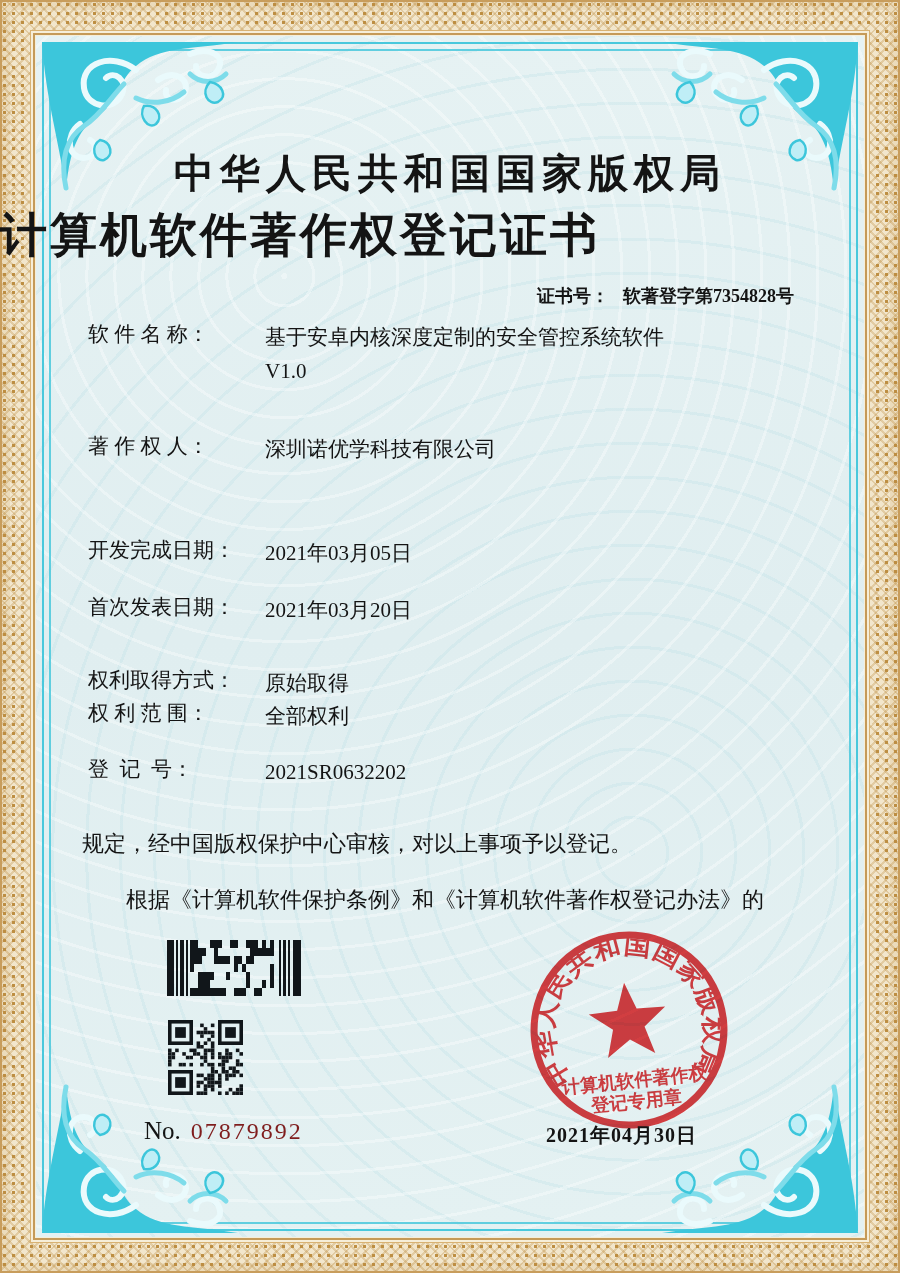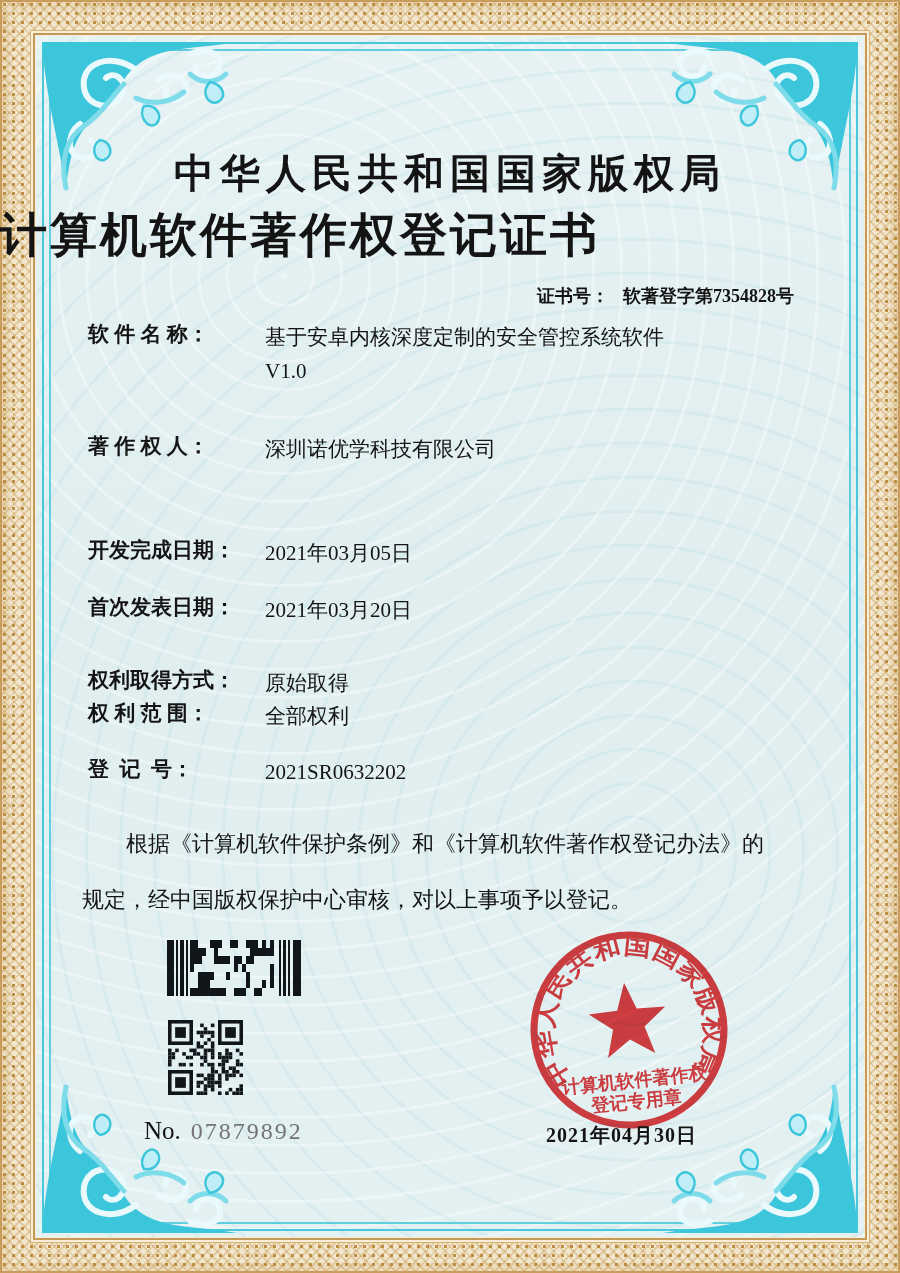--- a/index.html
+++ b/index.html
@@ -39,31 +39,31 @@
   .corner.br{right:40px;bottom:38px;transform:scale(-1,-1);}
   
   .content{position:absolute;inset:0;border-radius:9px;}
   .authority{position:absolute;top:146px;left:0;width:100%;text-align:center;
     font-size:40px;font-weight:bold;letter-spacing:6px;}
   .cert-title{position:absolute;top:204px;left:0;width:100%;
     font-size:47px;font-weight:bold;letter-spacing:3px;}
   .certno{position:absolute;top:284px;right:106px;font-size:18px;font-weight:bold;}
   .certno .lbl{margin-right:14px;}
   .row{position:absolute;left:88px;font-size:21px;display:flex;}
-  .row .lbl{width:177px;font-weight:bold;white-space:pre;flex:none;}
+  .row .lbl{width:177px;font-weight:normal;white-space:pre;flex:none;}
   .row .val{line-height:34px;}
   .r1{top:320px}.r2{top:432px}.r3{top:536px}.r4{top:593px}.r5{top:666px}.r6{top:699px}.r7{top:755px}
   .statement{position:absolute;left:82px;top:816px;width:742px;font-size:22px;}
   .statement .line{line-height:56px;white-space:nowrap;}
   .statement .indent{text-indent:44px;}
   
   .barcode{position:absolute;left:167px;top:940px;width:136px;height:56px;}
   .qr{position:absolute;left:168px;top:1020px;width:75px;height:75px;}
   .serial{position:absolute;left:144px;top:1117px;font-size:25px;}
-  .serial .num{color:#737373;letter-spacing:2px;margin-left:10px;font-size:24px;}
+  .serial .num{color:#7f1d1d;letter-spacing:2px;margin-left:10px;font-size:24px;}
   .seal{position:absolute;left:528px;top:929px;width:202px;height:202px;
     opacity:.9;transform:rotate(-6deg);mix-blend-mode:multiply;}
   .issue-date{position:absolute;left:546px;top:1122px;font-size:20px;font-weight:bold;letter-spacing:1px;}
 </style>
 </head>
 <body>
 
 <div class="page">
   <div class="gold-frame"></div>
 
@@ -140,22 +140,22 @@
     <div class="row r6">
       <span class="lbl">权 利 范 围：</span>
       <span class="val">全部权利</span>
     </div>
     <div class="row r7">
       <span class="lbl">登  记  号：</span>
       <span class="val">2021SR0632202</span>
     </div>
 
     <div class="statement">
+      <div class="line">规定，经中国版权保护中心审核，对以上事项予以登记。</div>
       <div class="line indent">根据《计算机软件保护条例》和《计算机软件著作权登记办法》的</div>
-      <div class="line">规定，经中国版权保护中心审核，对以上事项予以登记。</div>
     </div>
 
     <svg id="barcode-svg" class="barcode" viewBox="0 0 136 56">
         <rect x="0" y="0" width="7" height="56" fill="#11161a"></rect>
         <rect x="9" y="0" width="2" height="56" fill="#11161a"></rect>
         <rect x="13" y="0" width="4" height="56" fill="#11161a"></rect>
         <rect x="19" y="0" width="2" height="56" fill="#11161a"></rect>
         <rect x="112" y="0" width="2" height="56" fill="#11161a"></rect>
         <rect x="116" y="0" width="3" height="56" fill="#11161a"></rect>
         <rect x="121" y="0" width="2" height="56" fill="#11161a"></rect>

